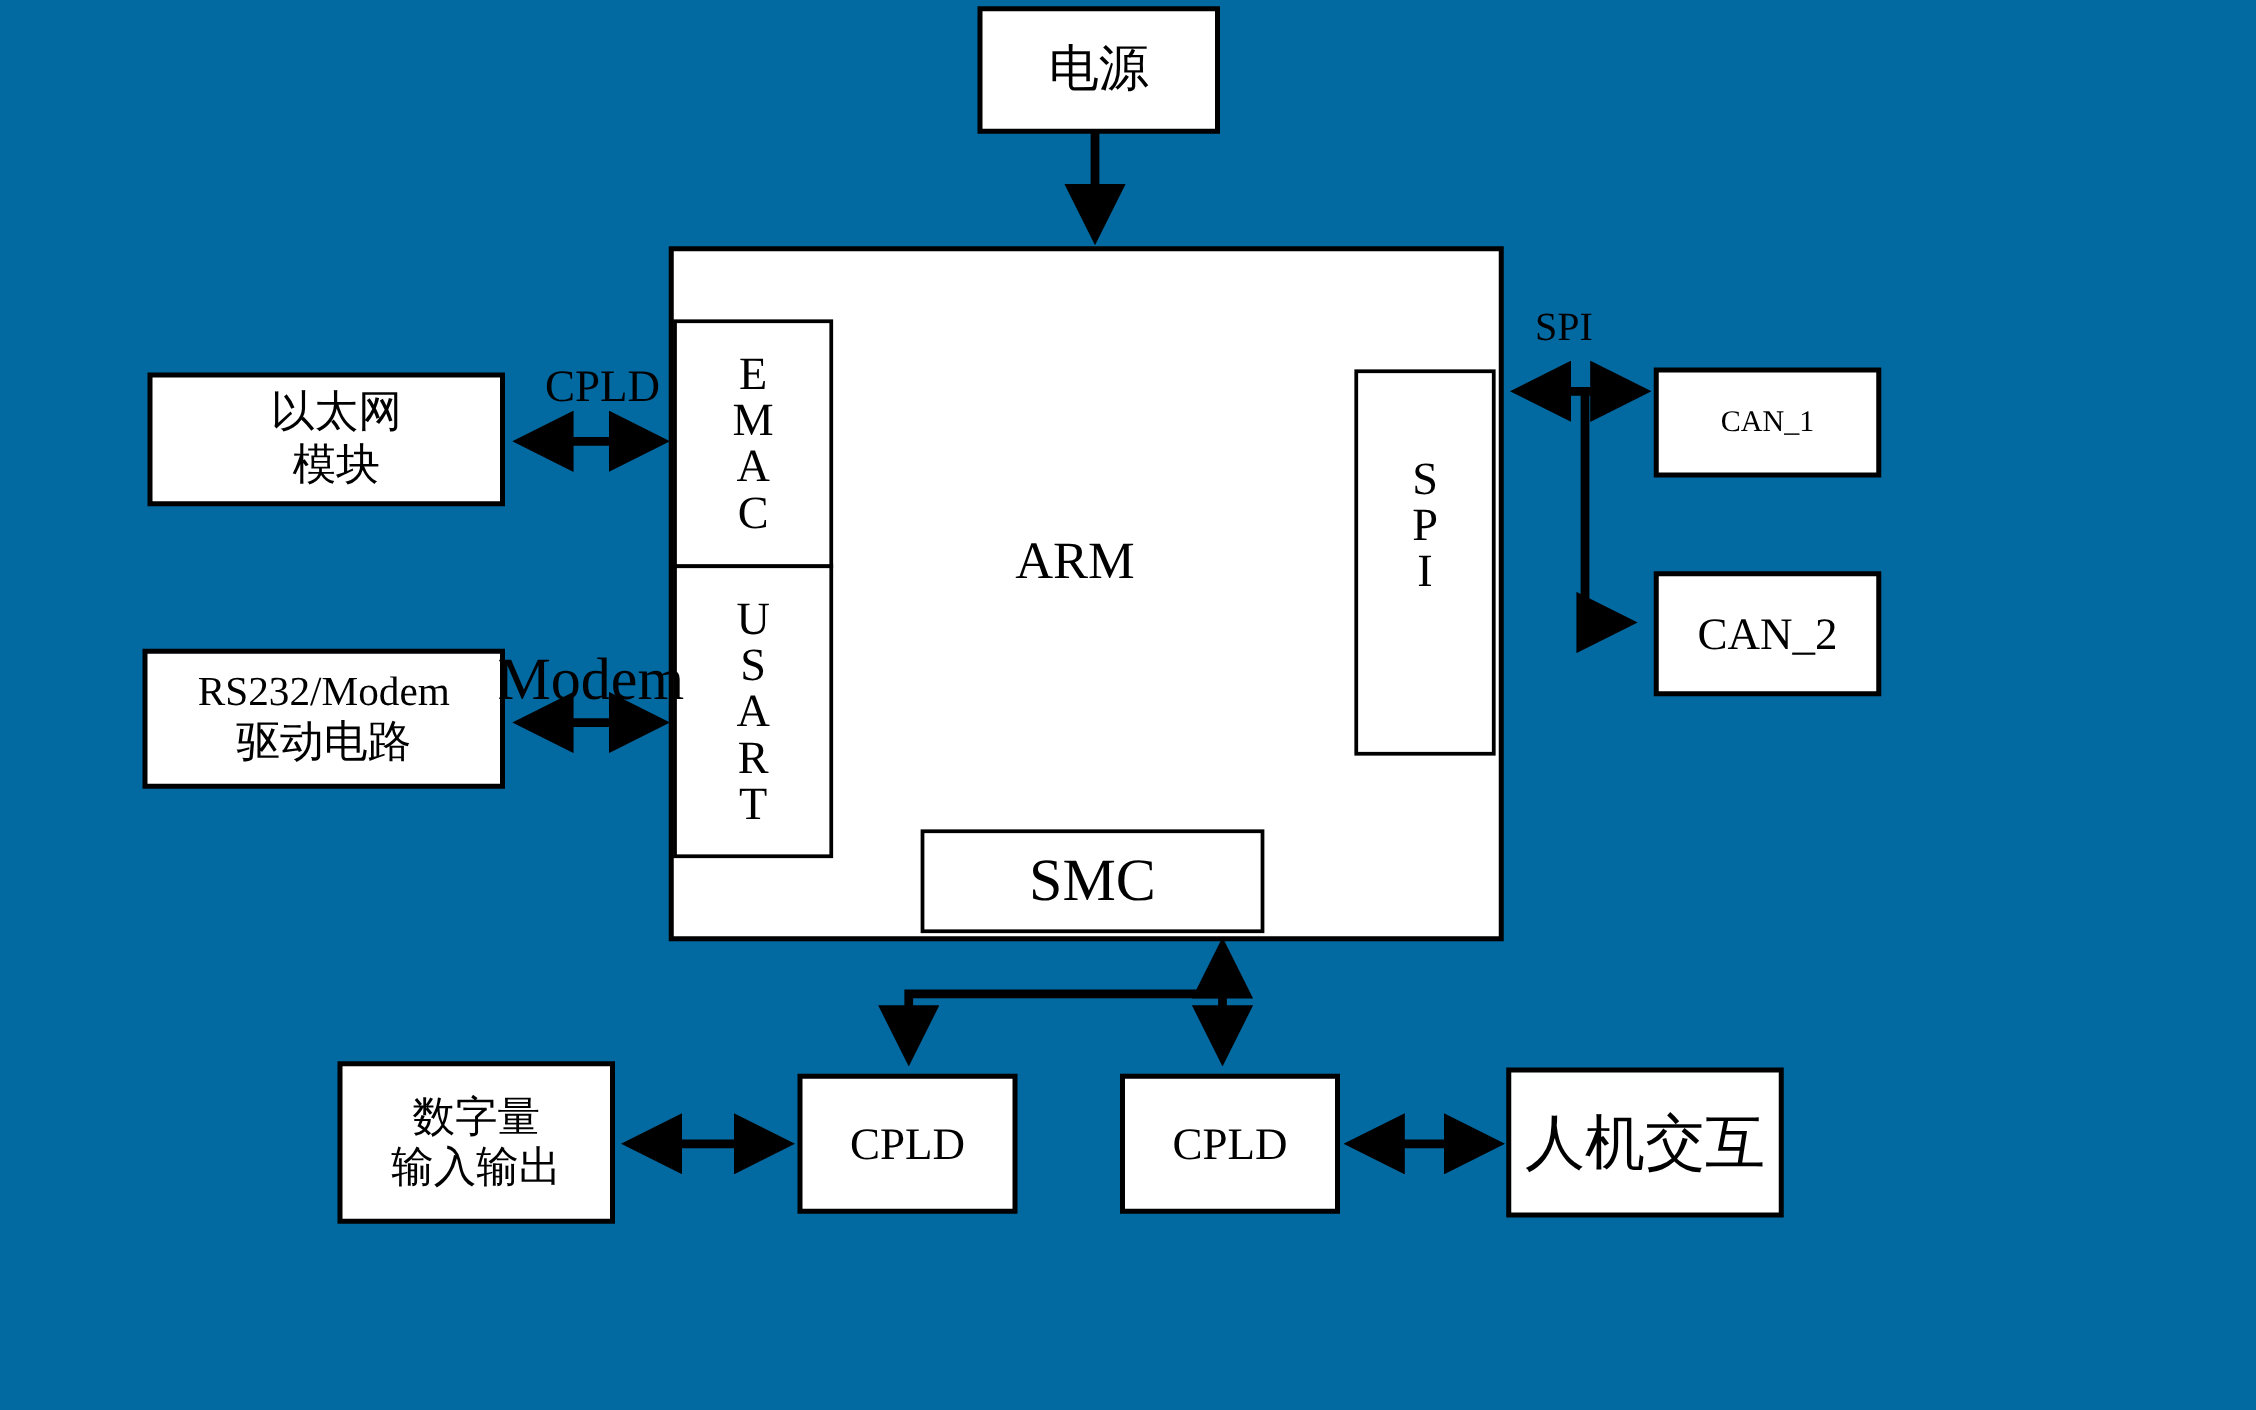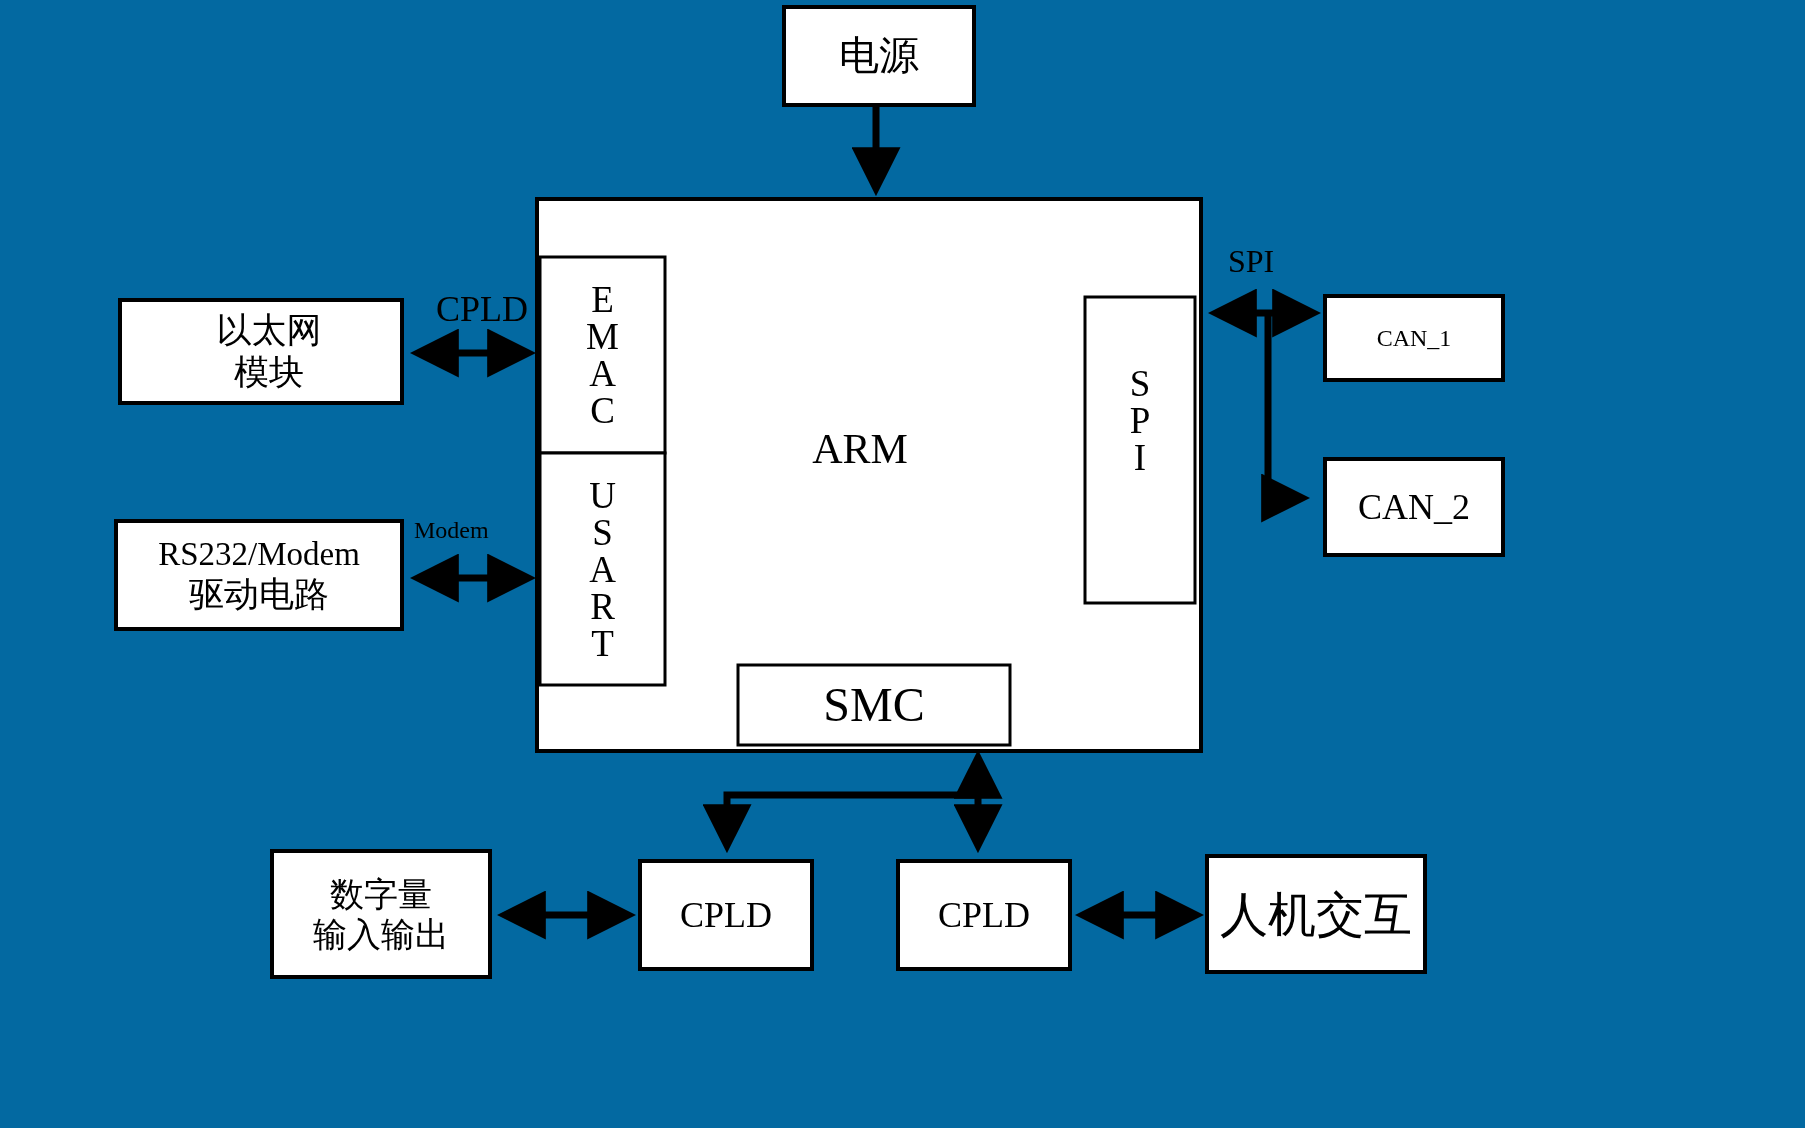--- a/index.html
+++ b/index.html
@@ -181,17 +181,17 @@
 
   <div class="lbl lbl-cn centered" style="left:272px; top:851px; width:218px; height:126px; font-size:34px;">
     <span>数字量</span>
     <span>输入输出</span>
   </div>
 
   <div class="lbl lbl-cn centered" style="left:1207px; top:856px; width:218px; height:116px; font-size:48px;">人机交互</div>
 
   <div class="lbl" style="left:436px; top:288px; font-size:36px;">CPLD</div>
 
-  <div class="lbl" style="left:414px; top:516px; font-size:24px;text-align:right;">Modem</div>
+  <div class="lbl" style="left:398px; top:516px; font-size:48px;text-align:right;">Modem</div>
 
   <div class="lbl" style="left:1228px; top:243px; font-size:32px;">SPI</div>
 
 </div>
 
 </body></html>

